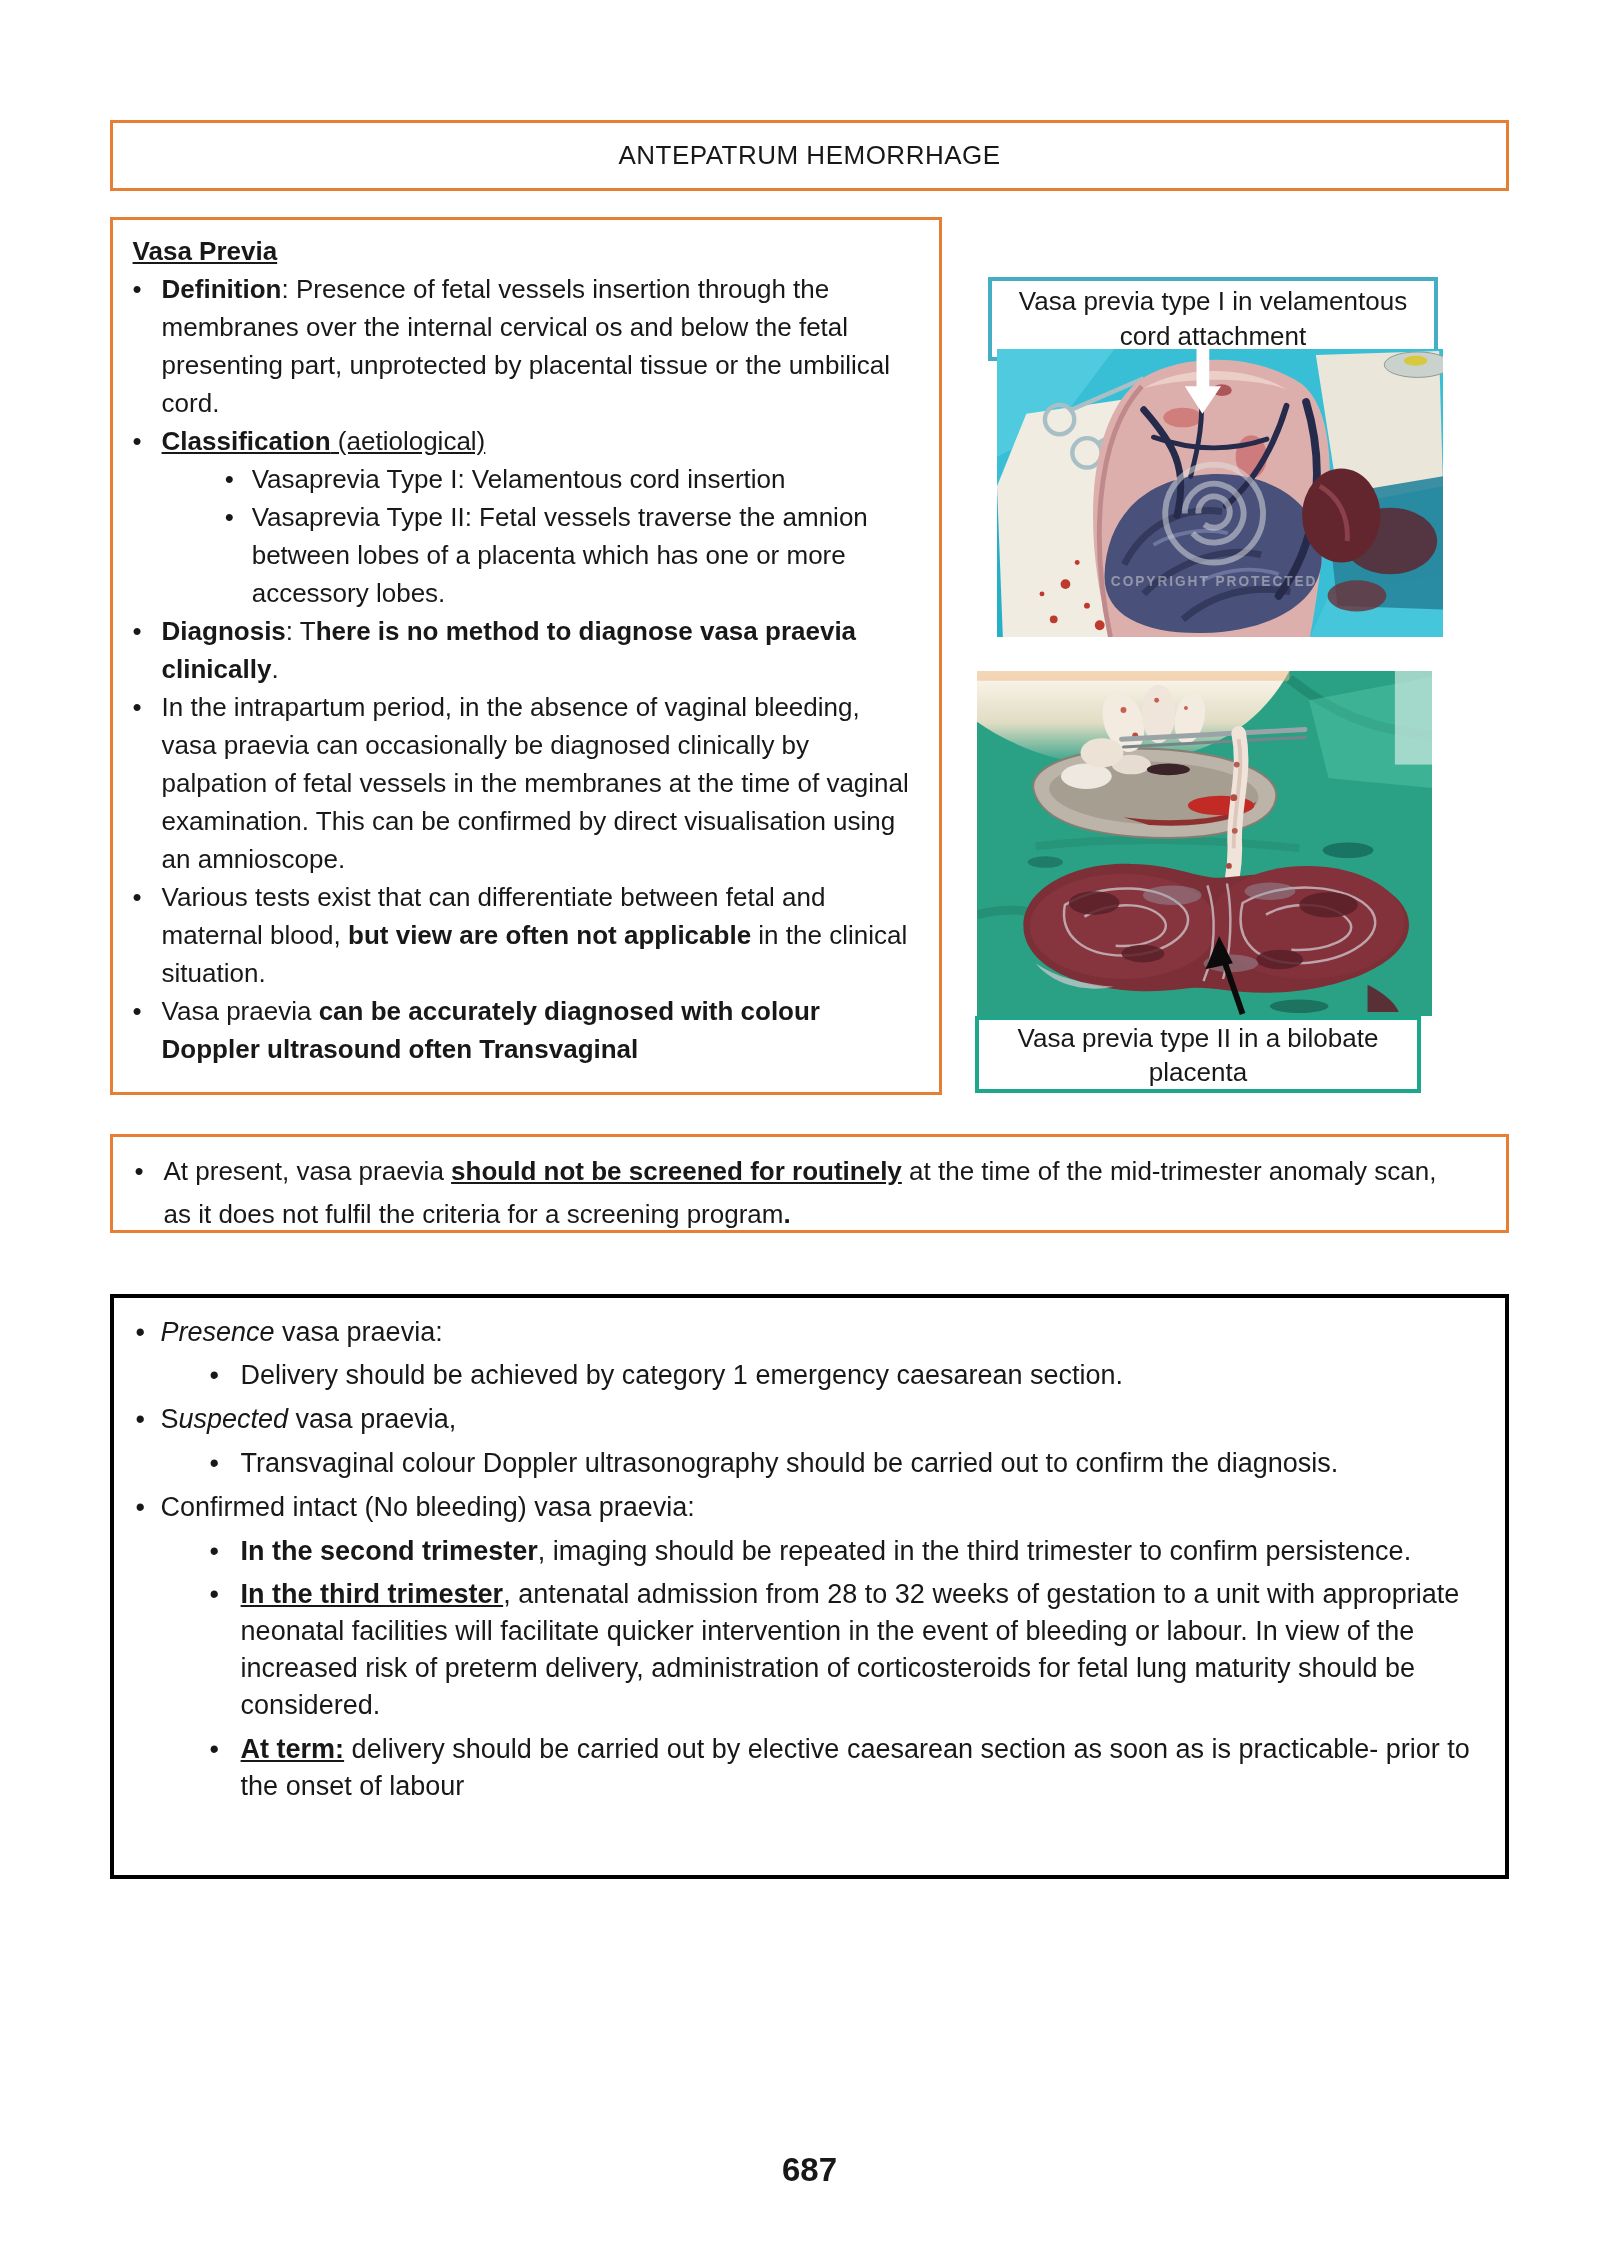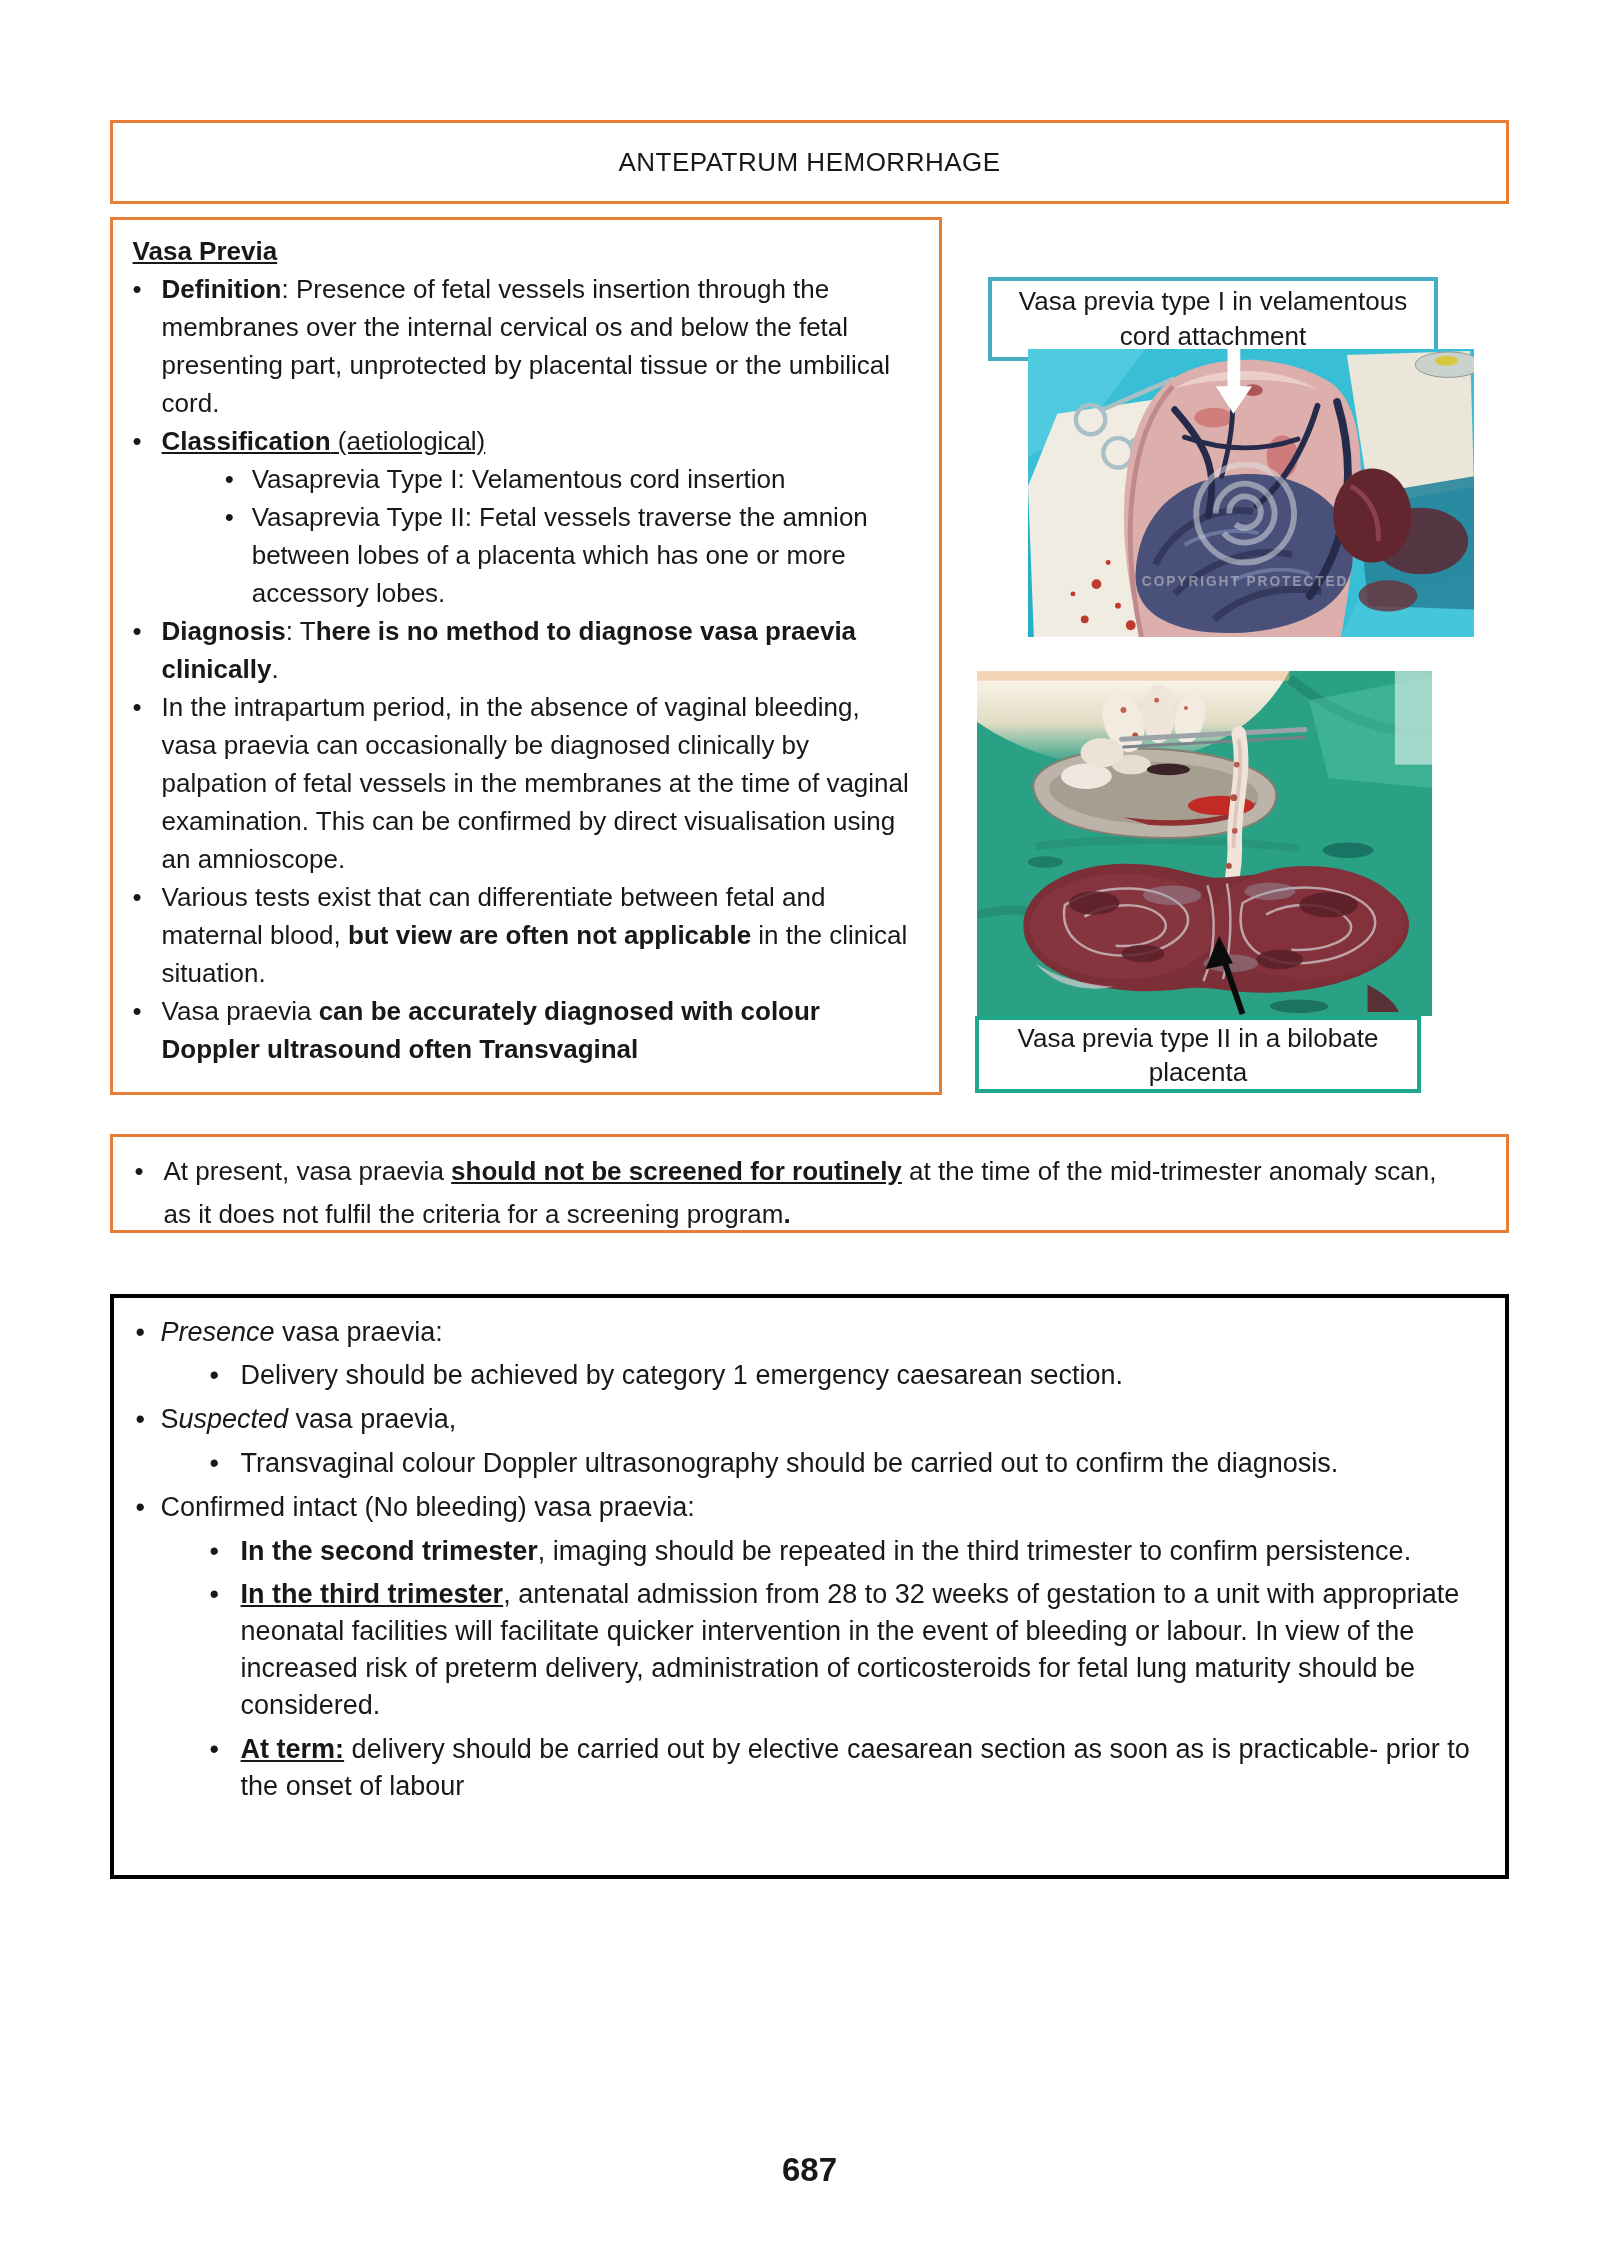--- a/index.html
+++ b/index.html
@@ -4,42 +4,42 @@
 <style>
   html,body{margin:0;padding:0;}
   body{
     width:1619px;height:2263px;background:#ffffff;position:relative;
     font-family:"Liberation Sans", sans-serif;color:#181818;
     -webkit-font-smoothing:antialiased;
   }
   .abs{position:absolute;box-sizing:border-box;background:#fff;}
 
   
-  #title-box{left:110px;top:120px;width:1399px;height:84px;border:3.9px solid var(--orange);
+  #title-box{left:110px;top:120px;width:1399px;height:71px;border:3.9px solid var(--orange);
     display:flex;align-items:center;justify-content:center;font-size:26px;letter-spacing:0.5px;}
 
   
   #vasa-box{left:110px;top:217px;width:832px;height:878px;border:3.9px solid var(--orange);
     padding:11.7px 23.4px 9.8px 13.7px;font-size:26px;line-height:38px;}
   #vasa-box .vheading{font-weight:700;text-decoration:underline;margin-left:5.9px;}
 
   
   .li{display:flex;align-items:flex-start;}
   .blt{flex:0 0 auto;text-align:left;}
   .btxt{flex:1 1 auto;}
   #vasa-box .lvl1{margin-left:5.9px;}
   #vasa-box .lvl1 .blt{width:29px;}
   #vasa-box .lvl2{margin-left:98px;}
   #vasa-box .lvl2 .blt{width:27px;}
 
   
   #caption1{left:988px;top:277px;width:450px;height:84px;border:4.9px solid var(--teal_cyan);
     display:flex;align-items:center;justify-content:center;text-align:center;
     font-size:26px;line-height:35px;padding:2px 11.7px;}
-  #image1{left:1028px;top:349px;width:446px;height:288px;background:#38BFD6;}
+  #image1{left:997px;top:349px;width:446px;height:288px;background:#38BFD6;}
   #image2{left:977px;top:671px;width:455px;height:345px;background:#2AA085;}
   #caption2{left:975px;top:1016px;width:446px;height:77px;border:4.9px solid var(--teal_green);
     display:flex;align-items:center;justify-content:flex-start;text-align:center;
     font-size:26px;line-height:34px;padding:2px 9.8px;}
   #image1 svg,#image2 svg{display:block;width:100%;height:100%;}
 
   
   #screening-box{left:110px;top:1134px;width:1399px;height:99px;border:3.9px solid var(--orange);
     padding:12.7px 39px 0 15.6px;font-size:26px;line-height:43px;}
   #screening-box .lvl1{margin-left:5.9px;}

